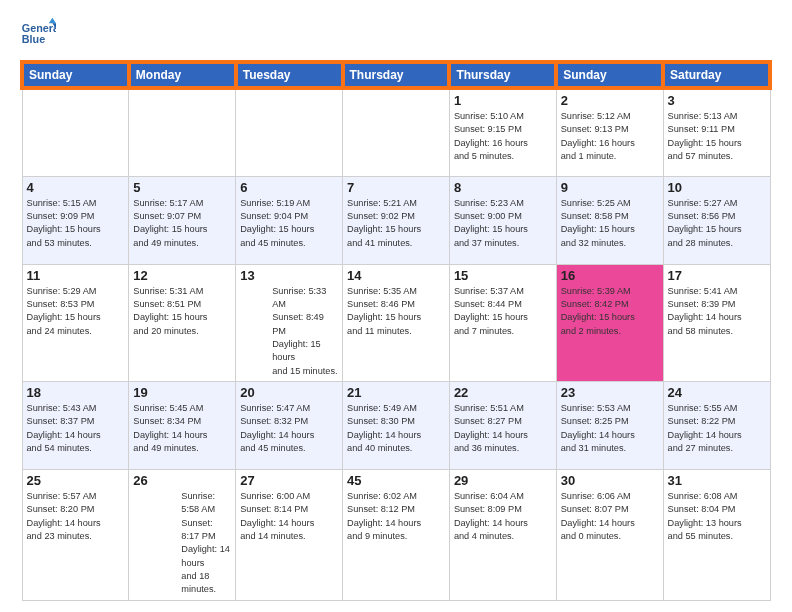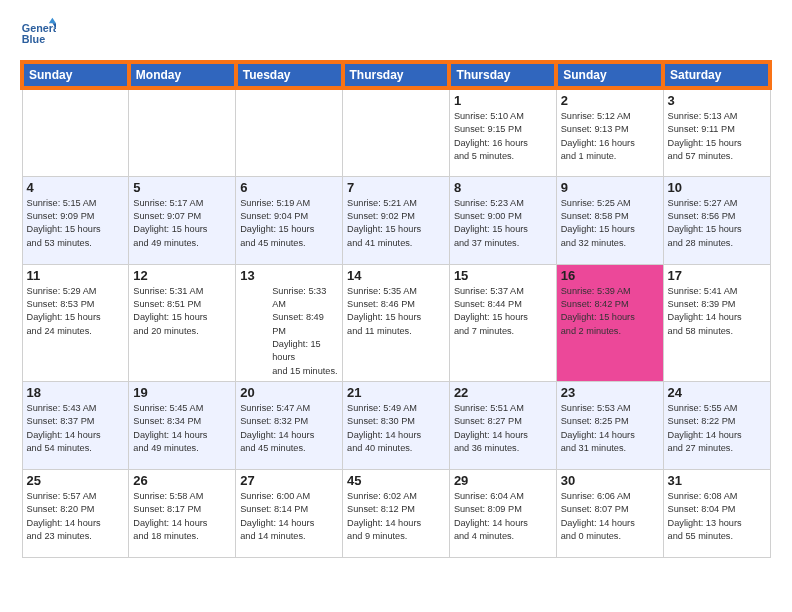--- a/index.html
+++ b/index.html
@@ -296,21 +296,21 @@
         <tr>
           <td style="background: rgb(255, 255, 255);">
             <div class="day-number">25</div>
             <div class="day-info" style="white-space: pre-line;">Sunrise: 5:57 AM
 Sunset: 8:20 PM
 Daylight: 14 hours
 and 23 minutes.</div>
           </td>
           <td style="background: rgb(255, 255, 255);">
             <div class="day-number">26</div>
-            <div class="day-info" style="white-space: pre-line;">Sunrise: 5:58 AM
+            <div class="day-info" style="white-space: pre-line; margin-left: 48px;">Sunrise: 5:58 AM
 Sunset: 8:17 PM
 Daylight: 14 hours
 and 18 minutes.</div>
           </td>
           <td style="background: rgb(255, 255, 255);">
             <div class="day-number">27</div>
             <div class="day-info" style="white-space: pre-line;">Sunrise: 6:00 AM
 Sunset: 8:14 PM
 Daylight: 14 hours
 and 14 minutes.</div>

